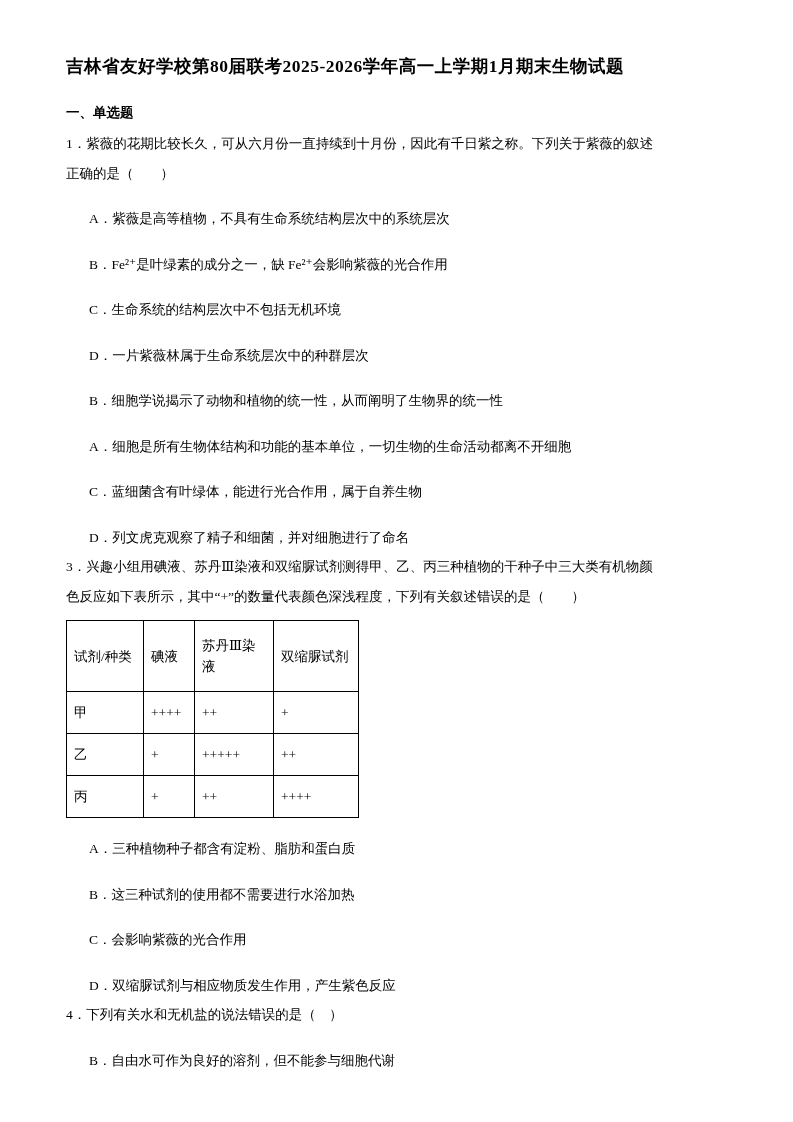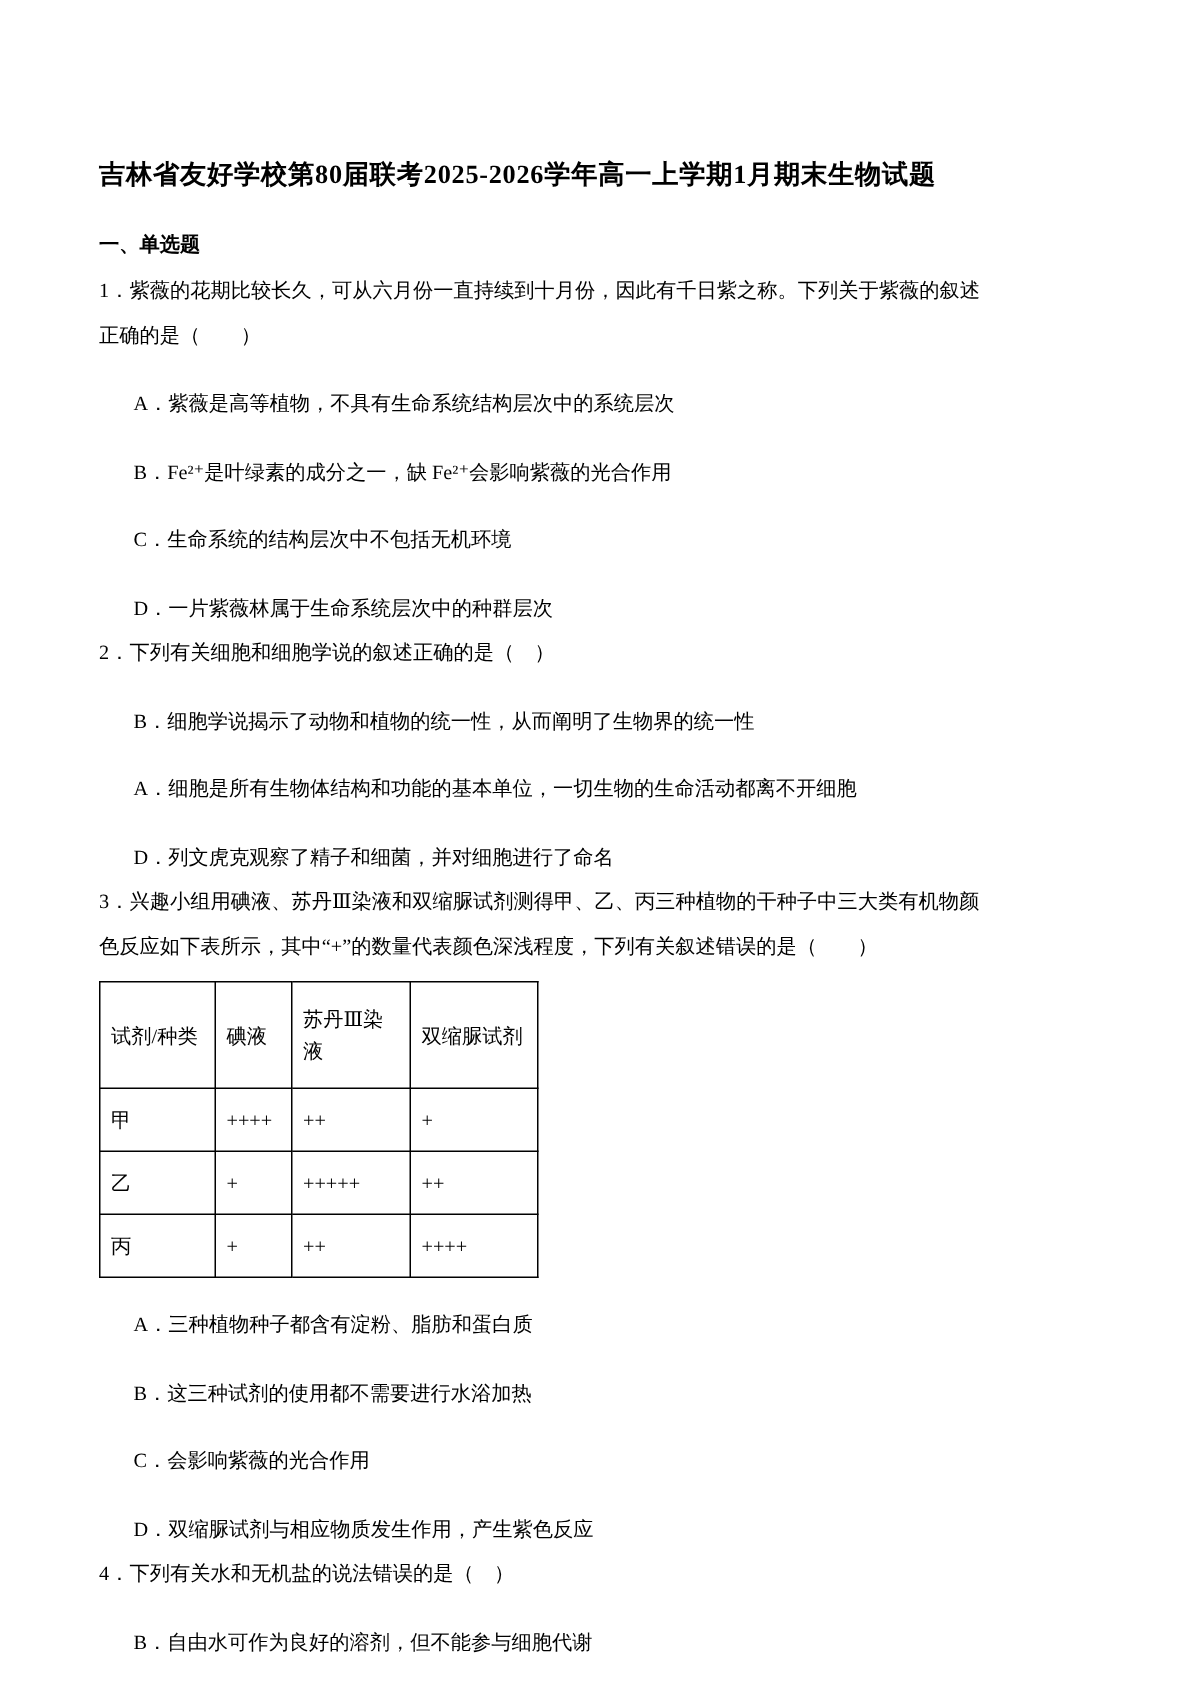--- a/index.html
+++ b/index.html
@@ -11,21 +11,21 @@
     width: 793px;
     height: 1122px;
     font-family: "Liberation Serif", "DejaVu Serif", serif;
     color: #000000;
     overflow: hidden;
   }
   .page {
     box-sizing: border-box;
     width: 725px;
     height: 1122px;
-    padding: 104px 66px 40px 66px;
+    padding: 54px 66px 40px 66px;
   }
   .doc-title {
     font-size: 17.5px;
     font-weight: bold;
     line-height: 24px;
     margin: 0 0 20px 0;
     letter-spacing: 0.5px;
   }
   .section-heading {
     font-size: 13.5px;
@@ -76,23 +76,23 @@
 
   <div class="question">
     <p class="stem">1．紫薇的花期比较长久，可从六月份一直持续到十月份，因此有千日紫之称。下列关于紫薇的叙述正确的是（　　）</p>
     <p class="option">A．紫薇是高等植物，不具有生命系统结构层次中的系统层次</p>
     <p class="option">B．Fe²⁺是叶绿素的成分之一，缺 Fe²⁺会影响紫薇的光合作用</p>
     <p class="option">C．生命系统的结构层次中不包括无机环境</p>
     <p class="option">D．一片紫薇林属于生命系统层次中的种群层次</p>
   </div>
 
   <div class="question">
-    <p class="stem">2．下列有关细胞和细胞学说的叙述正确的是（　）</p>
     <p class="option">B．细胞学说揭示了动物和植物的统一性，从而阐明了生物界的统一性</p>
     <p class="option">A．细胞是所有生物体结构和功能的基本单位，一切生物的生命活动都离不开细胞</p>
+    <p class="option">C．蓝细菌含有叶绿体，能进行光合作用，属于自养生物</p>
     <p class="option">D．列文虎克观察了精子和细菌，并对细胞进行了命名</p>
   </div>
 
   <div class="question">
     <p class="stem">3．兴趣小组用碘液、苏丹Ⅲ染液和双缩脲试剂测得甲、乙、丙三种植物的干种子中三大类有机物颜色反应如下表所示，其中“+”的数量代表颜色深浅程度，下列有关叙述错误的是（　　）</p>
 
     <table class="data-table">
       <tbody>
         <tr class="header-row">
           <td class="col-1">试剂/种类</td>

